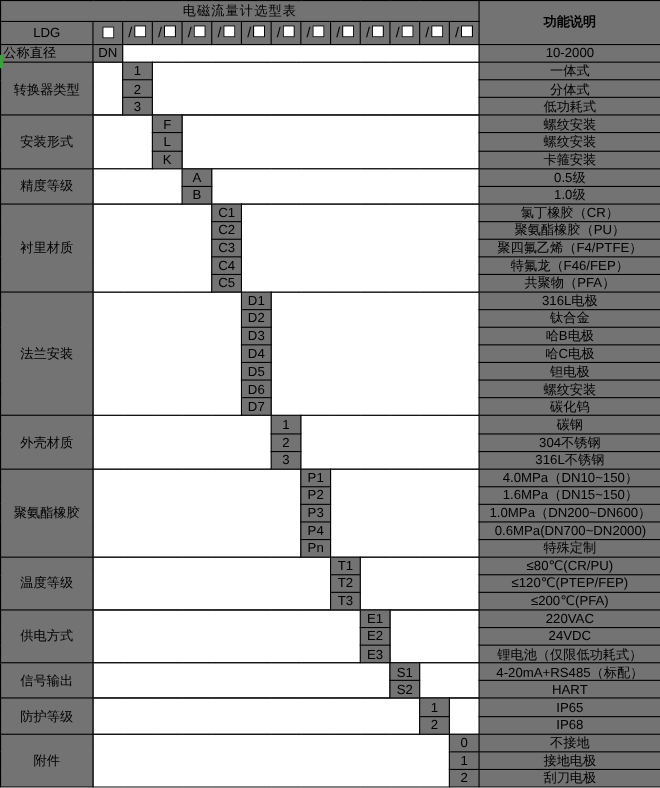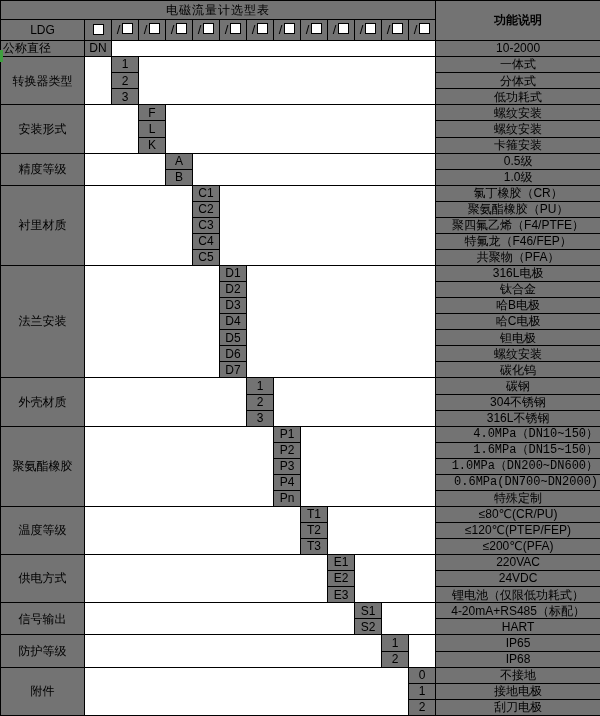--- a/index.html
+++ b/index.html
@@ -26,21 +26,21 @@
     line-height:1.05;
   }
   td.title-cell{height:15px;font-size:13px;letter-spacing:1px;}
   td.func-head{font-size:13px;font-weight:bold;}
   tr.ldg-row td{height:17px;}
   td.ldg-cell{text-align:left;padding-left:6px;font-size:12px;}
   td.label-cell{font-size:12px;margin-top:15px;}
   td.label-cell.left{text-align:left;padding-left:2px;}
   td.code-cell{font-size:11px;}
   td.desc-cell{font-size:12px;}
-  td.desc-cell.left{text-align:right;padding-left:3px;font-family:Liberation Mono, monospace;}
+  td.desc-cell.left{text-align:center;padding-left:3px;}
   td.spacer-cell{background:#ffffff;}
   .box{
     display:inline-block;
     width:9px;height:9px;
     border:1px solid #000;
     vertical-align:-1px;
     background:#fff;
   }
   .slash{font-size:13px;margin-right:2px;vertical-align:-1px;}
   .artifact{

